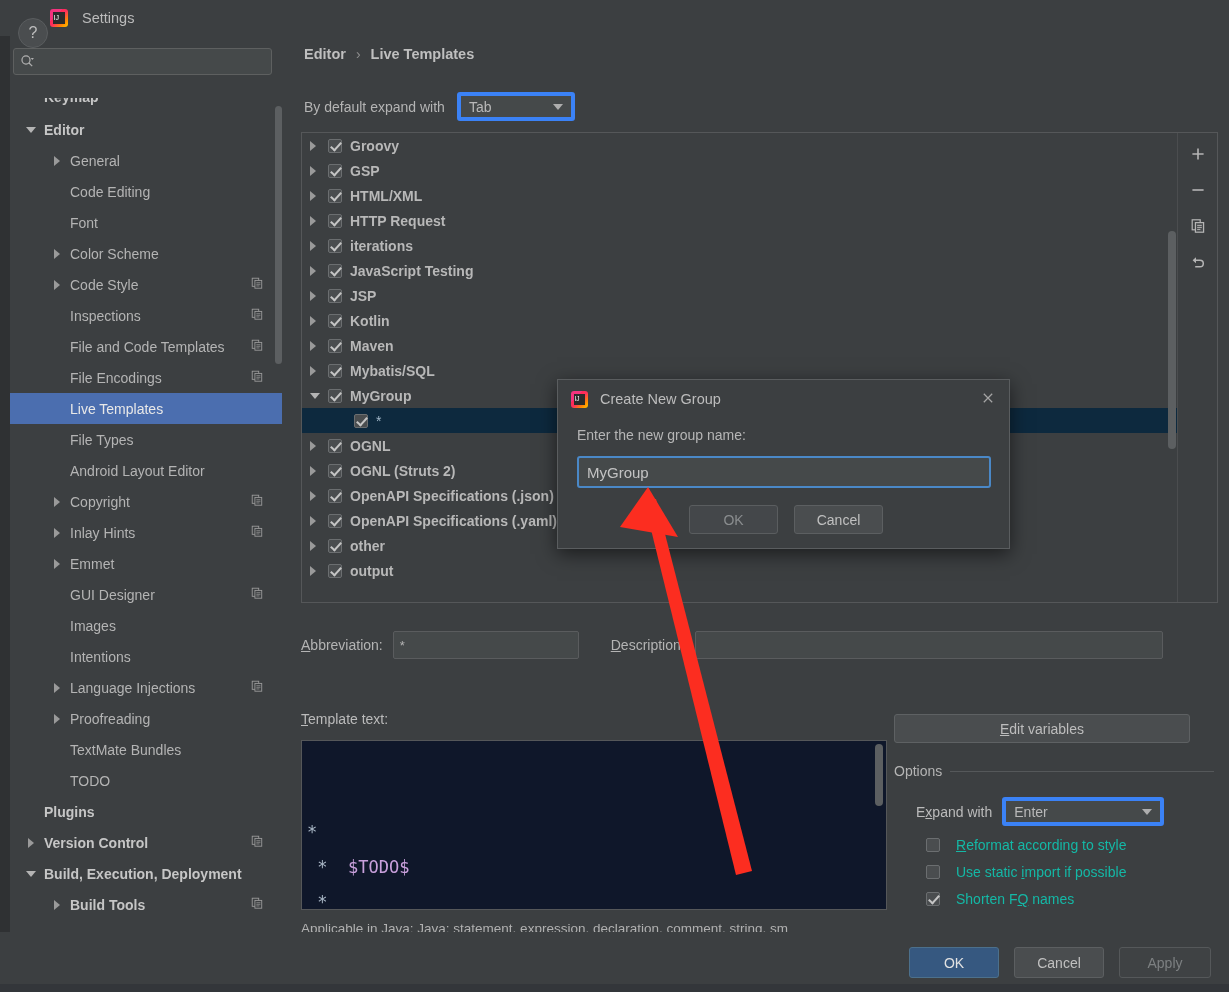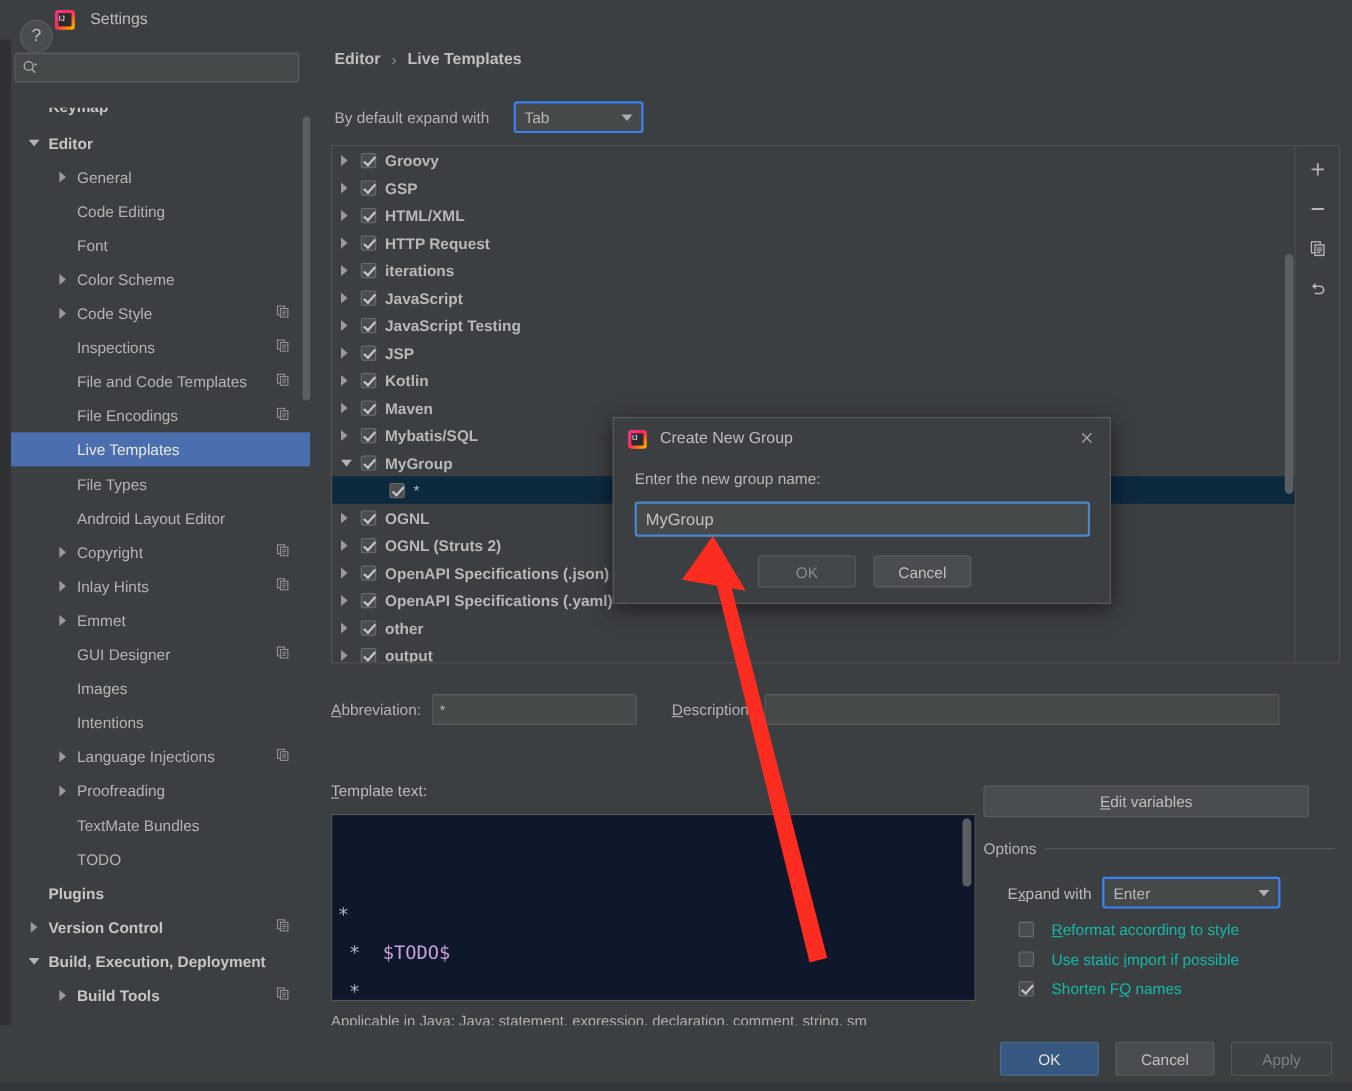--- a/index.html
+++ b/index.html
@@ -83,23 +83,23 @@
   
   #main {
     position: absolute; left: 291px; top: 36px; width: 938px; height: 896px;
     background: #3c3f41;
   }
   #breadcrumb { position: absolute; left: 13px; top: 10px; display: flex; align-items: center; gap: 10px; }
   #breadcrumb .crumb { font-size: 14.5px; font-weight: bold; color: #bfbfbf; }
   #breadcrumb .sep { color: #8e8e8e; font-size: 14px; }
 
   #expand-row { position: absolute; left: 13px; top: 56px; display: flex; align-items: center; }
-  #expand-row .lbl { font-size: 14px; color: #b4b4b4; margin-right: 22px; }
+  #expand-row .lbl { font-size: 14px; color: #b4b4b4; margin-right: 12px; }
   .combo {
-    height: 29px; background: #45494a; border: 2px solid #3b82f6; border-radius: 3px;
+    height: 29px; background: #45494a; border: 4px solid #3b82f6; border-radius: 3px;
     display: flex; align-items: center; padding: 0 8px; min-width: 118px;
     justify-content: space-between; cursor: pointer;
   }
   .combo .cval { font-size: 14px; color: #b9b9b9; }
   .caret { width: 0; height: 0; border-top: 6px solid #aeaeae; border-left: 5px solid transparent; border-right: 5px solid transparent; margin-left: 14px; }
 
   
   #tpl-panel {
     position: absolute; left: 10px; top: 96px; width: 917px; height: 471px;
     background: #3c3f41; border: 1px solid #555759;
@@ -540,27 +540,20 @@
             <span class="arrow-r"></span>
           </span>
           <span class="chk on"></span>
           <span class="tpl-label">iterations</span>
         </div>
         <div class="tpl-row">
           <span class="tw2">
             <span class="arrow-r"></span>
           </span>
           <span class="chk on"></span>
-          <span class="tpl-label">JavaScript</span>
-        </div>
-        <div class="tpl-row">
-          <span class="tw2">
-            <span class="arrow-r"></span>
-          </span>
-          <span class="chk on"></span>
           <span class="tpl-label">JavaScript Testing</span>
         </div>
         <div class="tpl-row">
           <span class="tw2">
             <span class="arrow-r"></span>
           </span>
           <span class="chk on"></span>
           <span class="tpl-label">JSP</span>
         </div>
         <div class="tpl-row">

